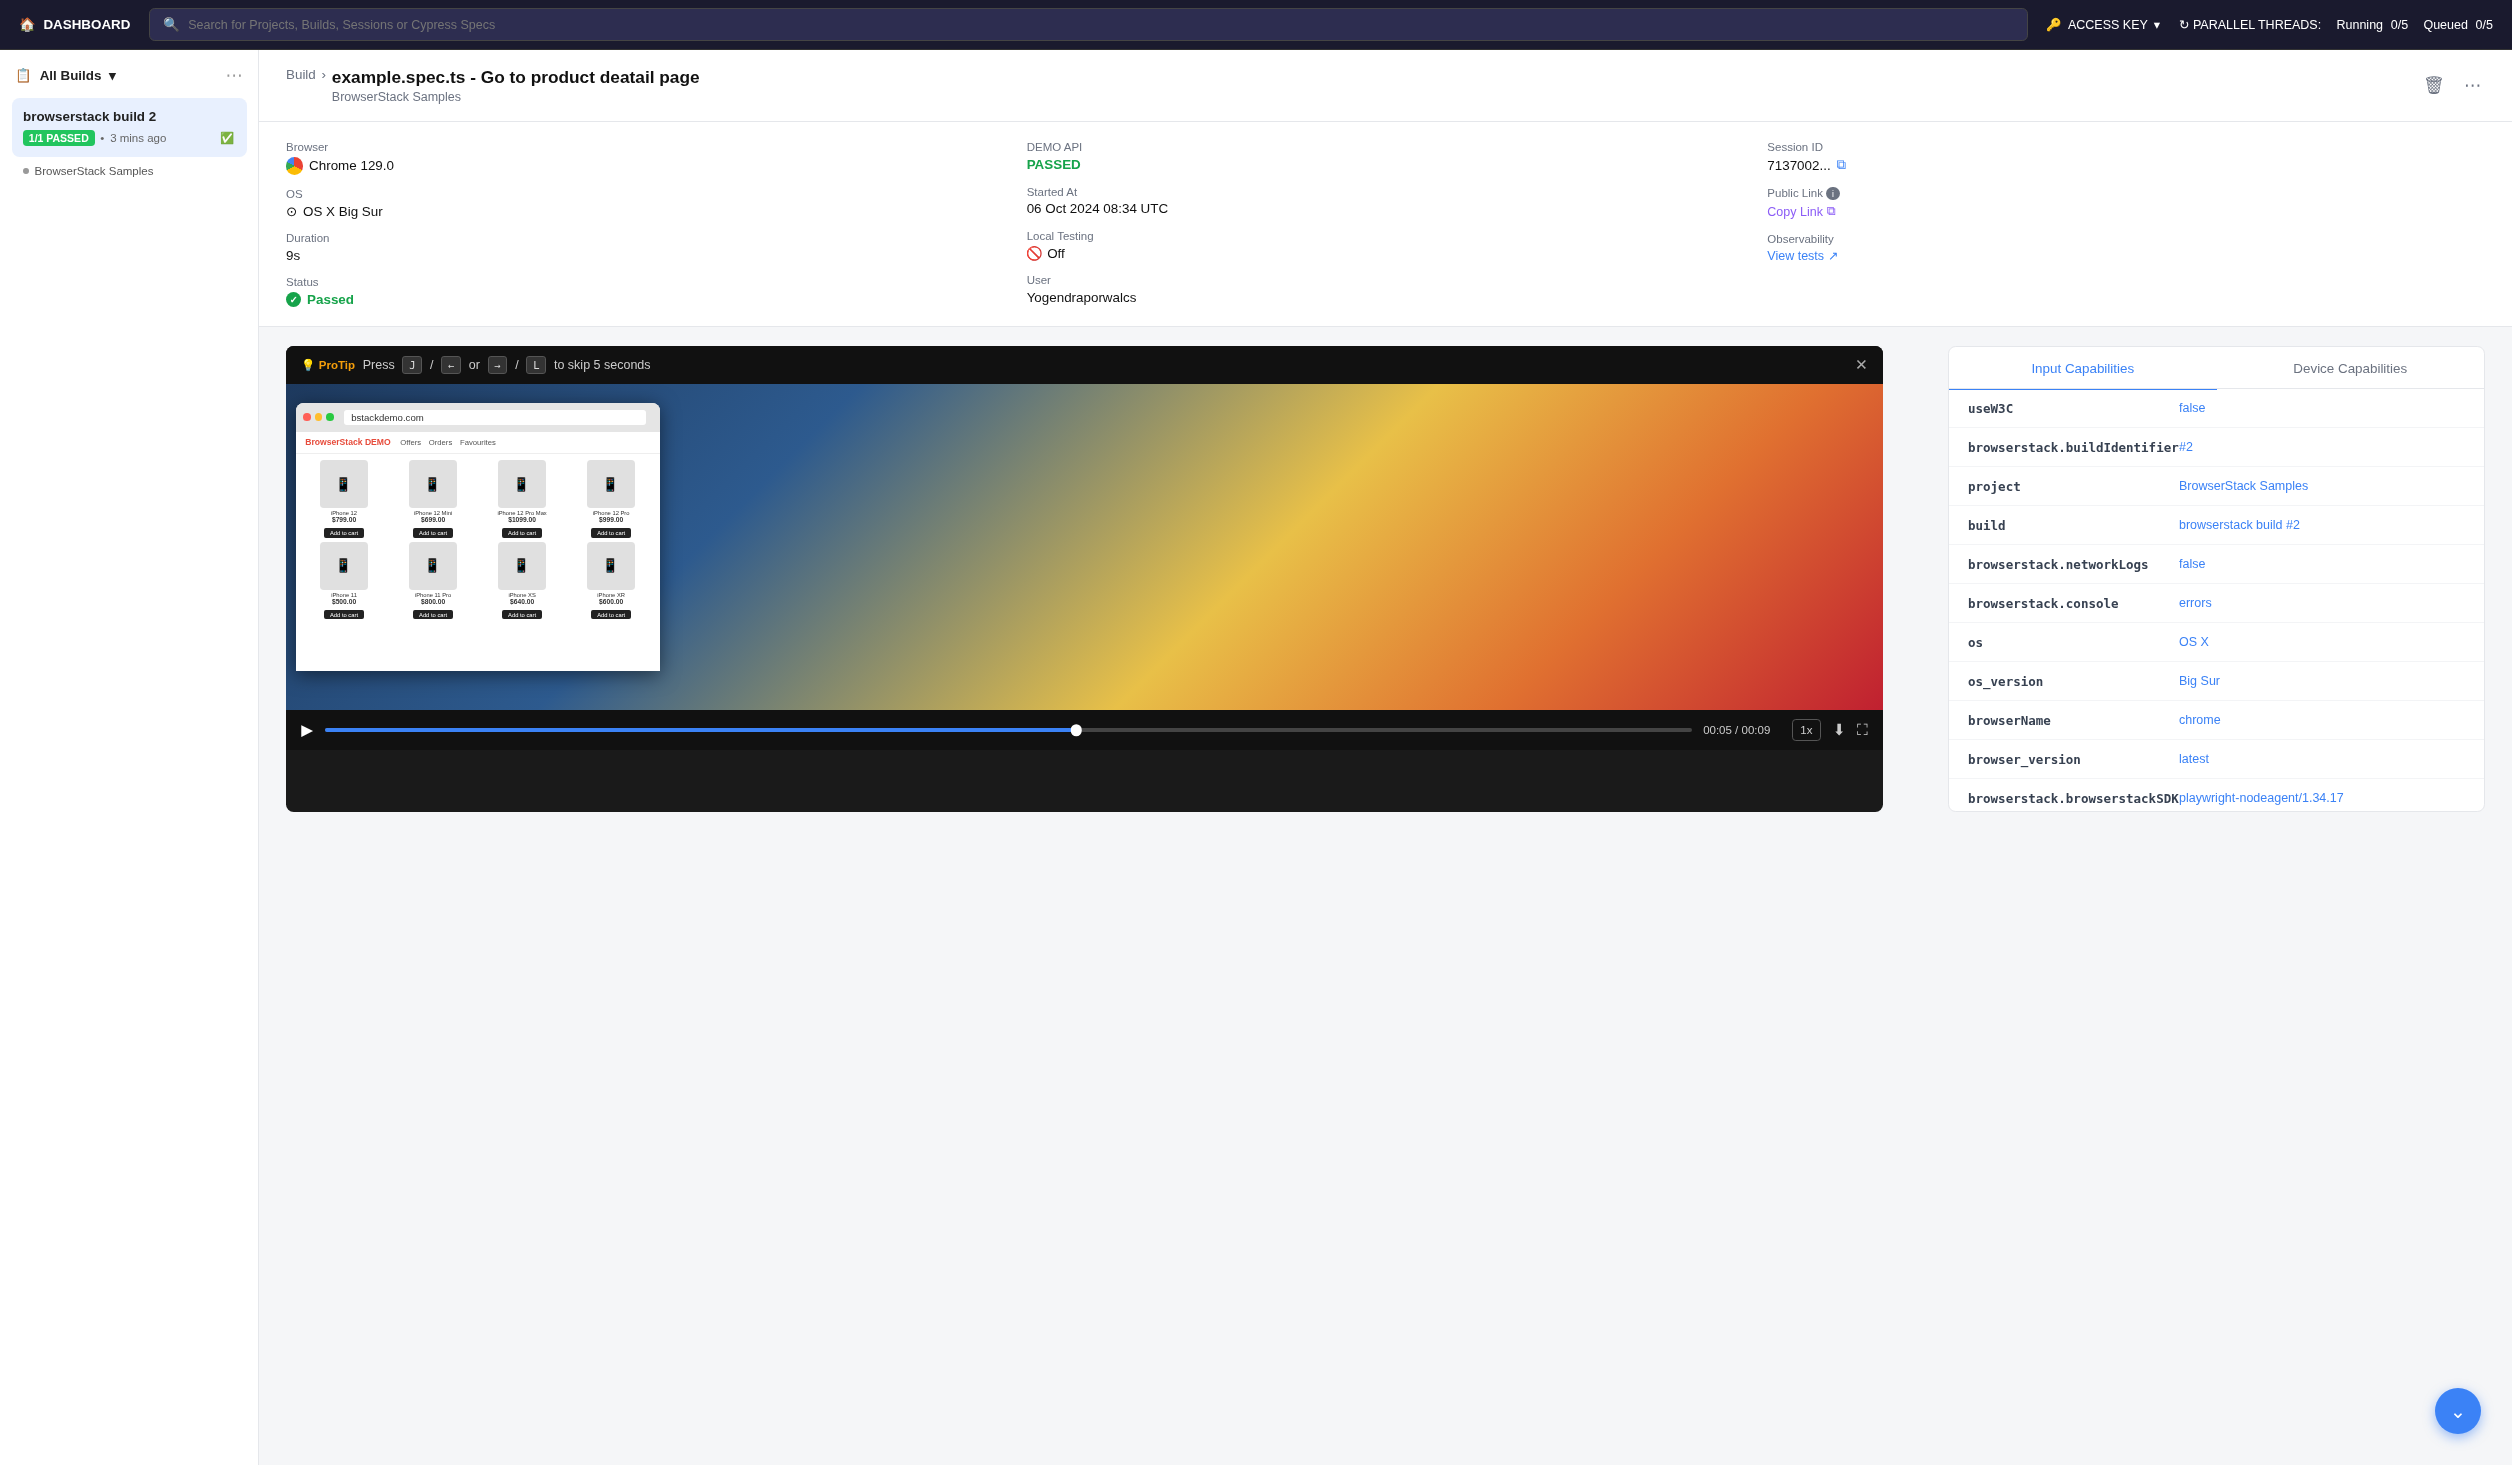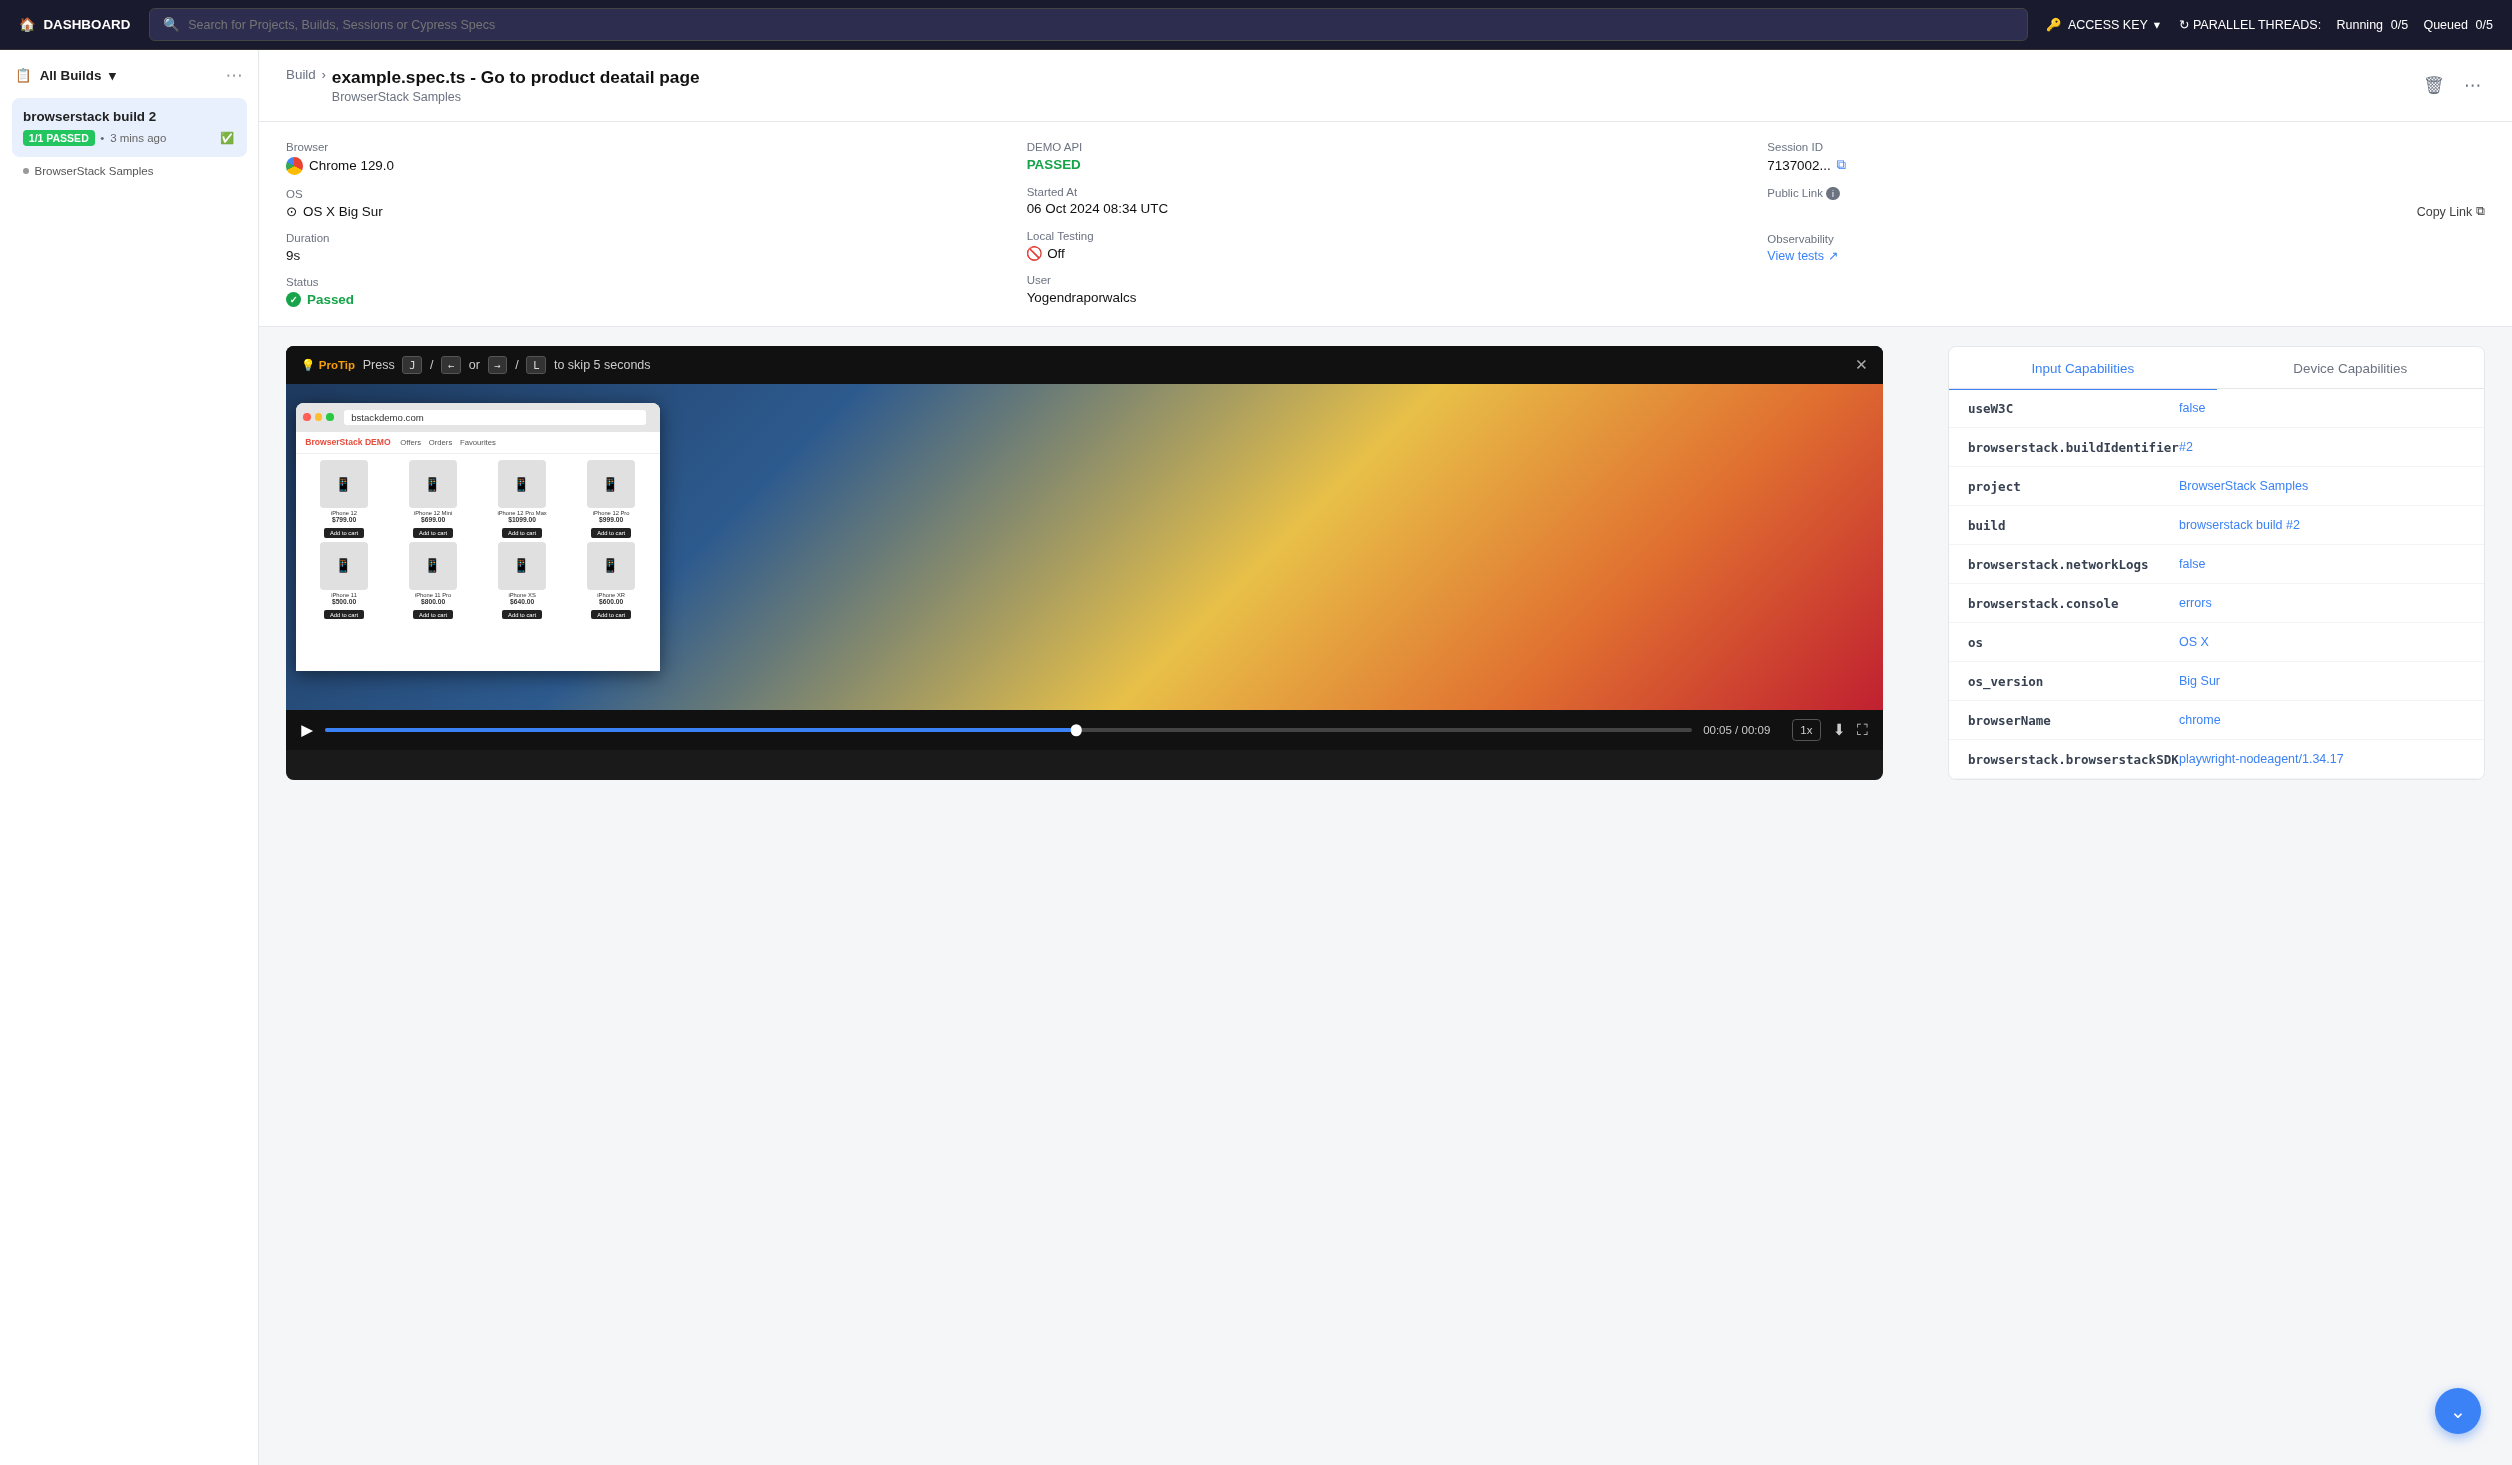--- a/index.html
+++ b/index.html
@@ -58,21 +58,21 @@
     .details-grid {
       background: #fff; padding: 19px 27px; border-bottom: 1px solid #e5e7eb;
       display: grid; grid-template-columns: repeat(3, 1fr); gap: 15.3px 23px;
     }
     .detail-row { display: flex; flex-direction: column; gap: 3.8px; }
     .detail-label { font-size: 11.5px; color: #6b7280; font-weight: 500; }
     .detail-value { font-size: 13.4px; color: #111; display: flex; align-items: center; gap: 5.8px; }
     .detail-value.passed { color: #16a34a; font-weight: 700; }
     .status-passed { display: flex; align-items: center; gap: 5.8px; color: #16a34a; font-weight: 700; font-size: 13.4px; }
     .status-passed-icon { width: 15.3px; height: 15.3px; border-radius: 50%; background: #16a34a; color: #fff; display: flex; align-items: center; justify-content: center; font-size: 9.6px; }
-    .copy-link-btn { display: flex; align-items: center; gap: 3.8px; color: #404040; font-size: 12.5px; cursor: pointer; background: none; border: none; justify-content: flex-end; }
+    .copy-link-btn { display: flex; align-items: center; gap: 3.8px; color: #8b5cf6; font-size: 12.5px; cursor: pointer; background: none; border: none; }
     .view-tests-link { display: flex; align-items: center; gap: 3.8px; color: #3b82f6; font-size: 12.5px; cursor: pointer; text-decoration: none; font-weight: 500; }
     .info-icon { width: 13.4px; height: 13.4px; border-radius: 50%; background: #6b7280; color: #fff; font-size: 8.6px; display: inline-flex; align-items: center; justify-content: center; cursor: pointer; }
     .chrome-icon { width: 17.3px; height: 17.3px; border-radius: 50%; background: conic-gradient(#ea4335 0deg 120deg, #fbbc04 120deg 240deg, #34a853 240deg 300deg, #4285f4 300deg 360deg); display: inline-block; }
     .os-icon { font-size: 13.4px; }
     .off-indicator { display: flex; align-items: center; gap: 3.8px; }
     .session-id-block { display: flex; align-items: center; gap: 5.8px; }
     .copy-icon { color: #3b82f6; cursor: pointer; font-size: 13.4px; }
 
     
     .video-caps-section { display: flex; gap: 0; padding: 19px 27px; gap: 19px; }
@@ -454,20 +454,24 @@
   </div>
             <div class="caps-row">
     <span class="caps-key">os_version</span>
     <span class="caps-val">Big Sur</span>
   </div>
             <div class="caps-row">
     <span class="caps-key">browserName</span>
     <span class="caps-val">chrome</span>
   </div>
             <div class="caps-row">
+    <span class="caps-key">browser_version</span>
+    <span class="caps-val">latest</span>
+  </div>
+            <div class="caps-row">
     <span class="caps-key">browserstack.browserstackSDK</span>
     <span class="caps-val">playwright-nodeagent/1.34.17</span>
   </div>
           </div>
       </div>
 
     </div>
   </main>
 </div>
 

